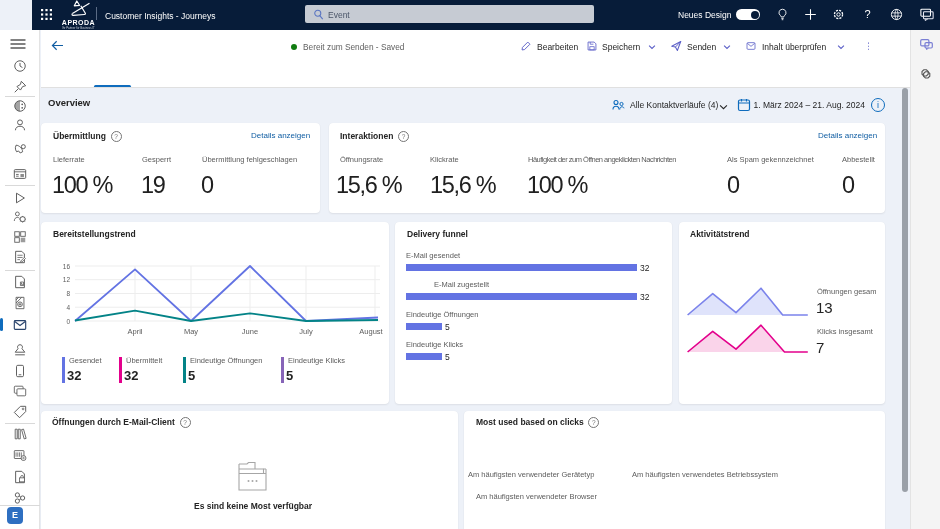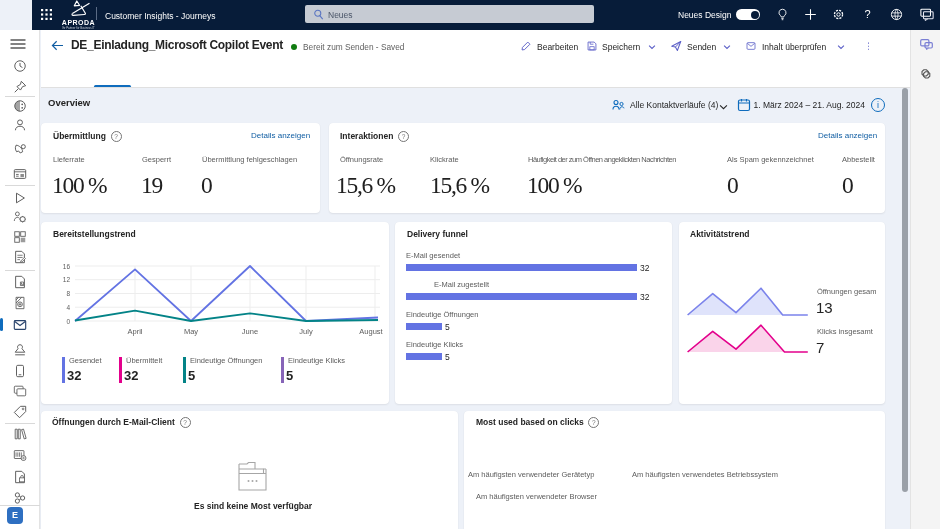--- a/index.html
+++ b/index.html
@@ -18,21 +18,21 @@
 .cmd{font-size:8.5px;color:#242424;}
 .cmdicon{color:#5b5fc7;}
 .tab{font-size:8.5px;color:#424242;margin-top:48px;}
 
 #content{left:41px;top:88px;width:869px;height:441px;background:#edf1f8;}
 .card{position:absolute;background:#fff;border-radius:4px;box-shadow:0 1px 2px rgba(0,0,0,0.07),0 0 1px rgba(0,0,0,0.06);}
 .cardtitle{font-size:8.5px;font-weight:bold;color:#242424;}
 .qicon{display:inline-block;width:9px;height:9px;border:1px solid #757575;border-radius:50%;color:#757575;font-size:6.5px;line-height:9px;text-align:center;font-weight:normal;vertical-align:0px;}
 .link{color:#115ea3;font-size:8px;}
 .klabel{font-size:7.5px;color:#5c5c5c;}
-.kval{font-size:23.5px;letter-spacing:-1.3px;color:#202020;font-family:Liberation Serif, serif;}
+.kval{font-size:23.5px;letter-spacing:-1.3px;color:#202020;}
 .glabel{font-size:7.5px;color:#5c5c5c;}
 </style>
 </head>
 <body>
 <div id="root">
 
   <div class="abs" id="topbar">
 
     <svg class="abs" style="left:9px;top:9px" width="11" height="11" viewBox="0 0 11 11">
       <g fill="#fff">
@@ -56,21 +56,21 @@
     <div class="abs" style="left:29px;top:19px;width:35px;text-align:center;font-size:7px;font-weight:bold;letter-spacing:0.5px;color:#fff;">APRODA</div>
     <div class="abs" style="left:29px;top:26px;width:35px;text-align:center;font-size:2.8px;color:#cfd6e0;">Ihr Partner für Business IT</div>
     <div class="abs" style="left:64px;top:7px;width:1px;height:13px;background:#5a6b85;"></div>
     <div class="abs" style="left:73px;top:10.5px;font-size:8.5px;color:#fff;">Customer Insights - Journeys</div>
 
     <div class="abs" id="searchbox">
       <svg class="abs" style="left:8px;top:4px" width="11" height="11" viewBox="0 0 12 12">
           <circle cx="5.2" cy="4.6" r="3.3" fill="none" stroke="#5b76c2" stroke-width="1.2"></circle>
           <path d="M7.4 7.2 L10.6 11" stroke="#5b76c2" stroke-width="1.2"></path>
         </svg>
-      <span class="abs" style="left:23px;top:5px;font-size:8.5px;color:#4a5568;">Neues</span>
+      <span class="abs" style="left:23px;top:5px;font-size:8.5px;color:#4a5568;">Event</span>
     </div>
 
     <div class="abs" style="left:646px;top:10px;font-size:8.5px;color:#fff;">Neues Design</div>
     <div class="abs" style="left:704px;top:9px;width:24px;height:11px;background:#fff;border-radius:6px;">
       <div class="abs" style="right:1.5px;top:1.5px;width:8px;height:8px;border-radius:50%;background:#071c39;"></div>
     </div>
 
     <svg class="abs" style="left:744px;top:8px" width="13" height="13" viewBox="0 0 16 16">
         <path d="M8 1.5 a4.3 4.3 0 0 1 2.5 7.8 c-.6.5-.8 1-.8 1.7 h-3.4 c0-.7-.2-1.2-.8-1.7 A4.3 4.3 0 0 1 8 1.5 Z" fill="none" stroke="#fff" stroke-width="1.1"></path>
         <path d="M6.6 12.8 h2.8 M7 14.4 h2" stroke="#fff" stroke-width="1.1"></path>
@@ -209,21 +209,20 @@
       <circle cx="5" cy="11.5" r="2.4" fill="none" stroke="#5a5a5a" stroke-width="1.1"></circle>
       <path d="M7 5.8 L9 7 M7 10.2 L9 9" stroke="#5a5a5a" stroke-width="1"></path>
     </svg>
   <div class="abs" style="left:0px;top:505px;width:40px;height:1px;background:#d9d9d9;"></div>
   <div class="abs" style="left:7px;top:507px;width:16px;height:17px;background:#2e6fc1;border-radius:4px;color:#fff;font-size:9px;font-weight:bold;text-align:center;line-height:17px;">E</div>
 
   <div class="abs" id="header"></div>
   <svg class="abs" style="left:51px;top:39.5px" width="13" height="11" viewBox="0 0 15 13">
       <path d="M6.5 1.5 L1.5 6.5 L6.5 11.5 M1.5 6.5 H14" fill="none" stroke="#115ea3" stroke-width="1.4"></path>
     </svg>
-  <div class="abs" style="left:71px;top:37.5px;font-size:12px;letter-spacing:-0.3px;font-weight:bold;color:#242424;">DE_Einladung_Microsoft Copilot Event</div>
   <div class="abs" style="left:291px;top:43.5px;width:6px;height:6px;border-radius:50%;background:#107c10;"></div>
   <div class="abs" style="left:303px;top:41.5px;font-size:8.3px;color:#616161;">Bereit zum Senden - Saved</div>
 
   <svg class="abs cmdicon" style="left:521px;top:41px" width="10" height="10" viewBox="0 0 14 14">
       <path d="M9.5 1.5 L12.5 4.5 L5 12 L1.5 12.5 L2 9 Z" fill="none" stroke="#5b5fc7" stroke-width="1.3" stroke-linejoin="round"></path>
     </svg>
   <div class="abs cmd" style="left:537px;top:42px;">Bearbeiten</div>
   <svg class="abs cmdicon" style="left:587px;top:41px" width="10" height="10" viewBox="0 0 14 14">
       <path d="M1.5 1.5 H10 L12.5 4 V12.5 H1.5 Z" fill="none" stroke="#5b5fc7" stroke-width="1.2" stroke-linejoin="round"></path>
       <rect x="4" y="8" width="6" height="4.5" fill="none" stroke="#5b5fc7" stroke-width="1.1"></rect>

